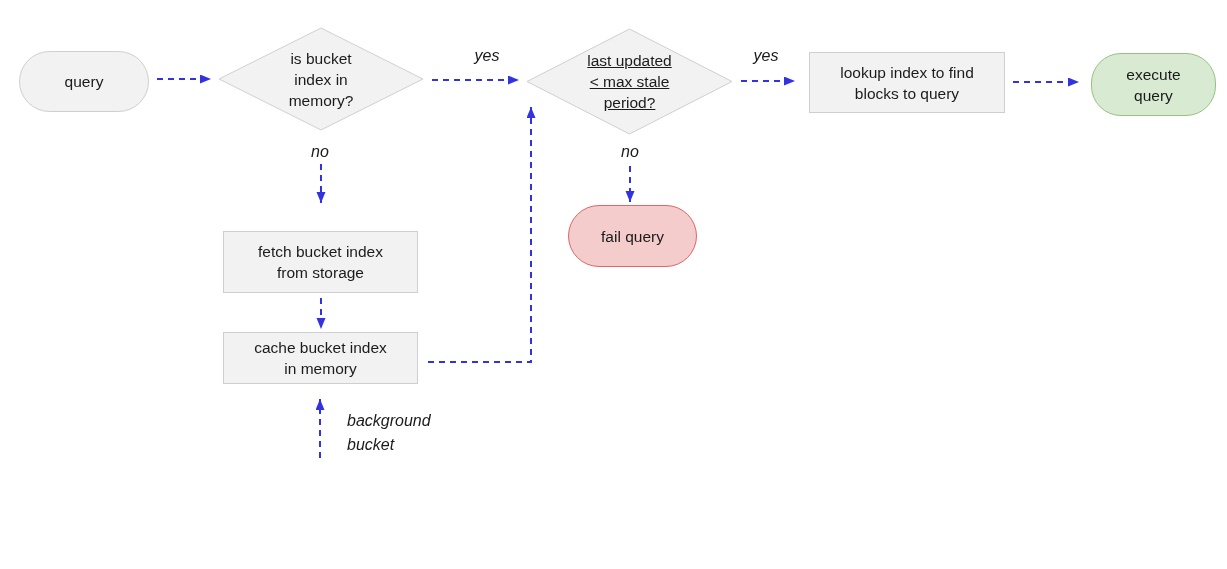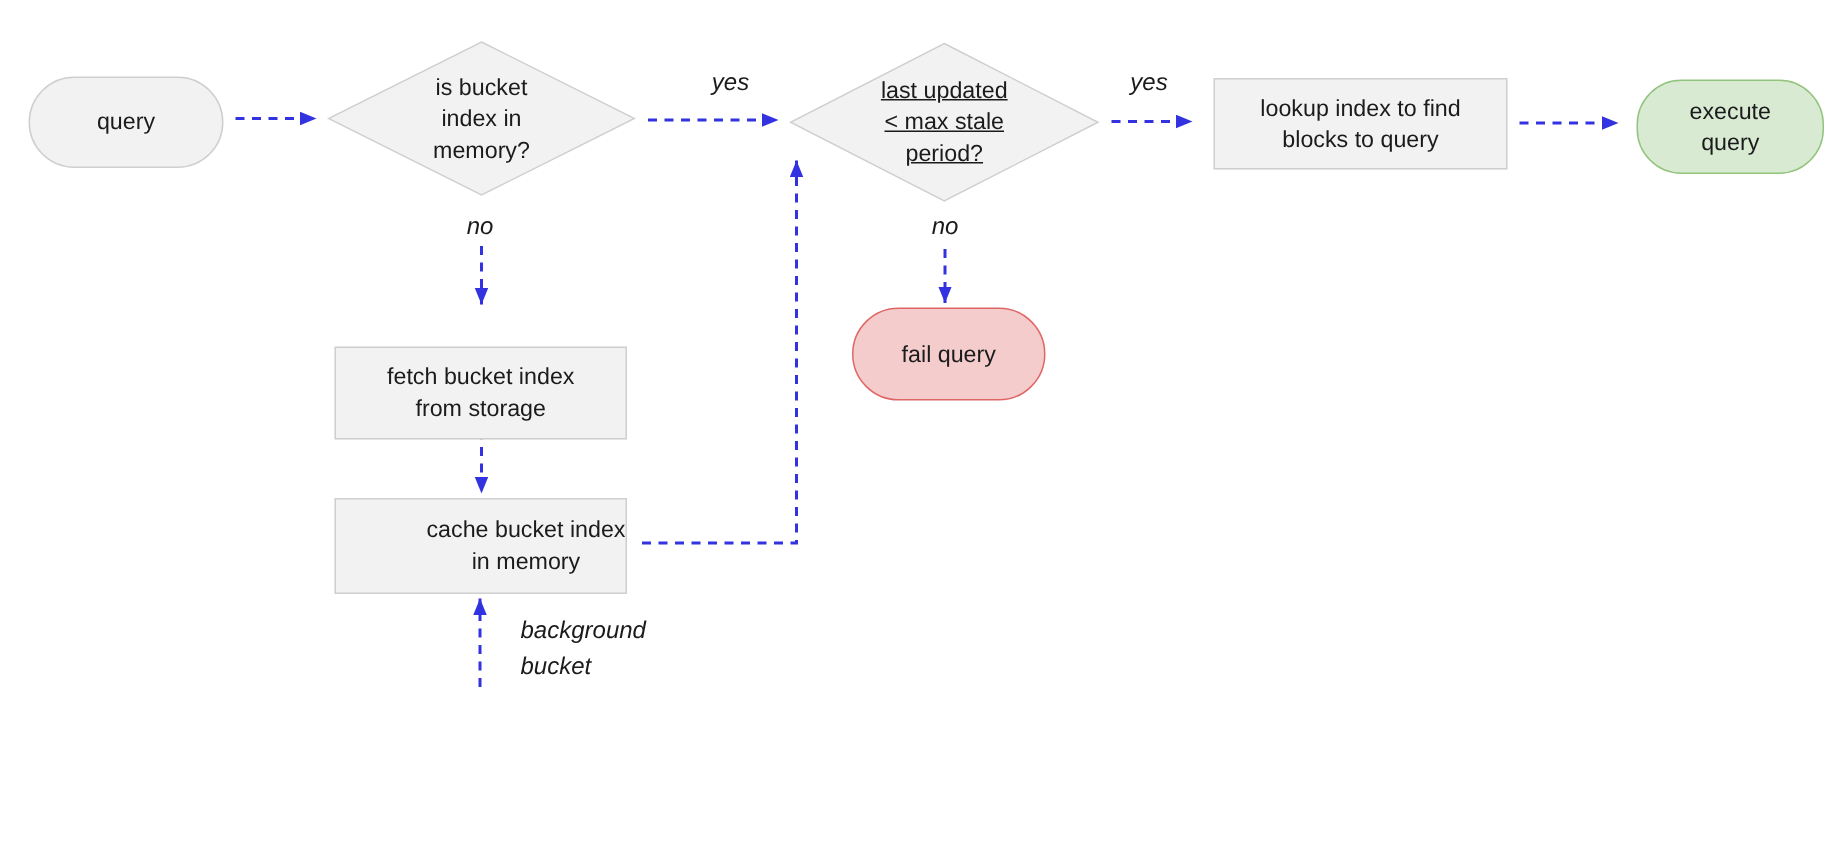--- a/index.html
+++ b/index.html
@@ -131,21 +131,21 @@
     <span class="lbl">last updated
 &lt; max stale
 period?</span>
   </div>
 
   <div class="node process" style="left:223px; top:205px; width:195px; height:62px;margin-top:26px;">
     <span class="lbl">fetch bucket index
 from storage</span>
   </div>
 
-  <div class="node process" style="left:223px; top:332px; width:195px; height:64px;justify-content:flex-end;">
+  <div class="node process" style="left:223px; top:332px; width:195px; height:52px;">
     <span class="lbl">cache bucket index
 in memory</span>
   </div>
 
   <div class="node process" style="left:809px; top:52px; width:196px; height:61px;">
     <span class="lbl">lookup index to find
 blocks to query</span>
   </div>
 
   <div class="node terminal success" style="left:1091px; top:53px; width:125px; height:63px; border-radius:30px;">

